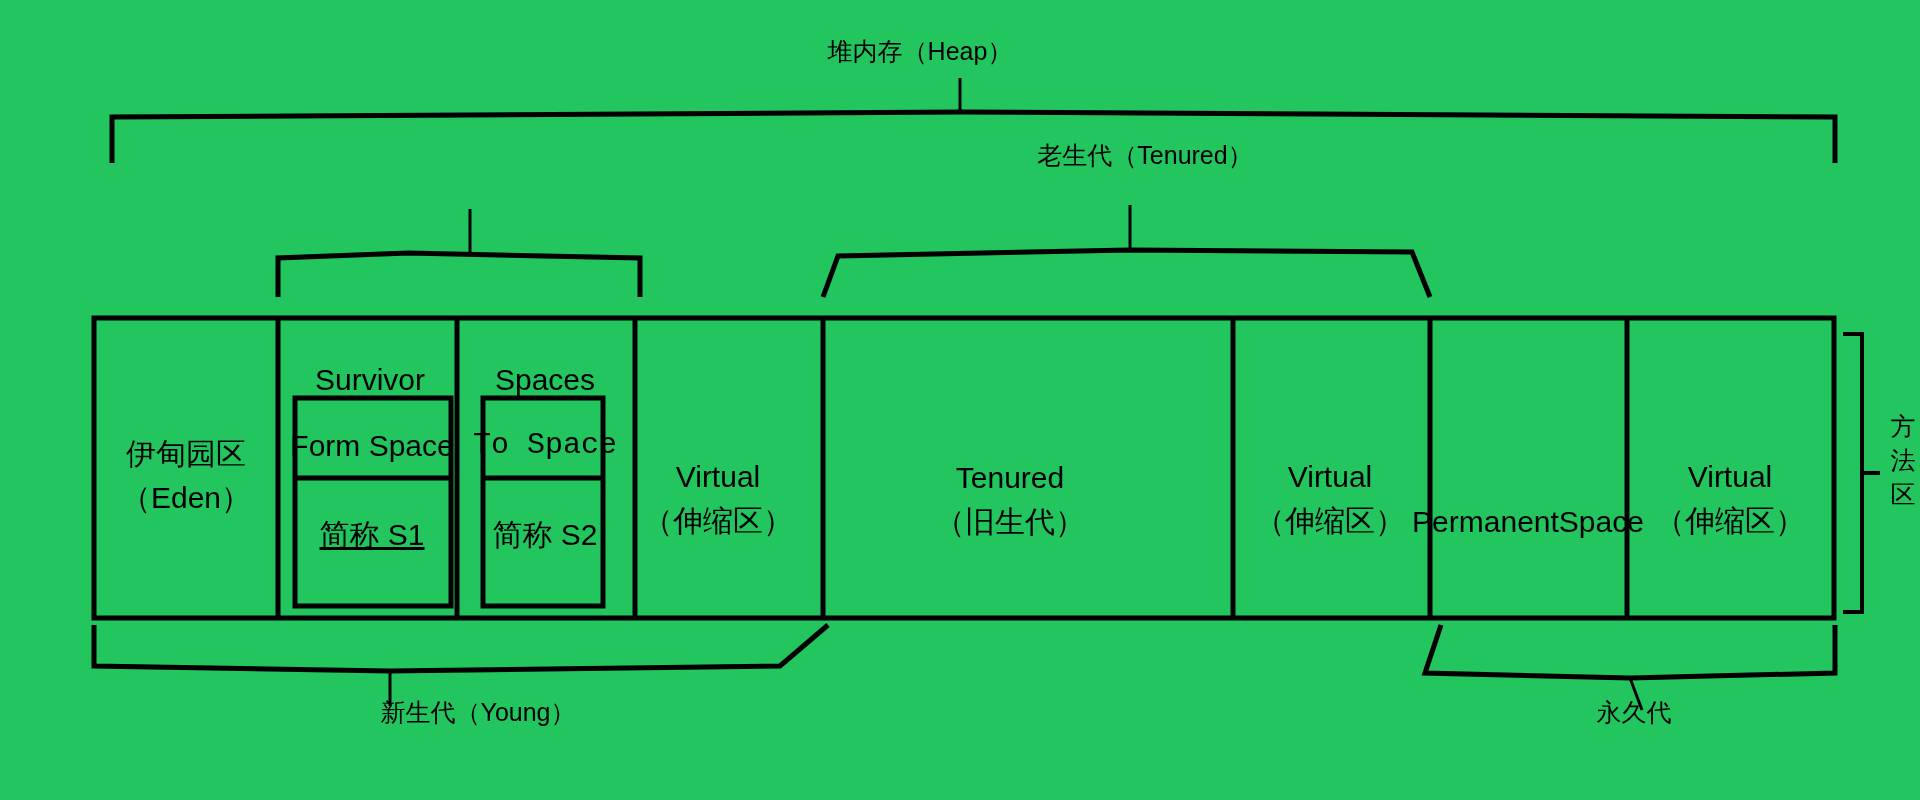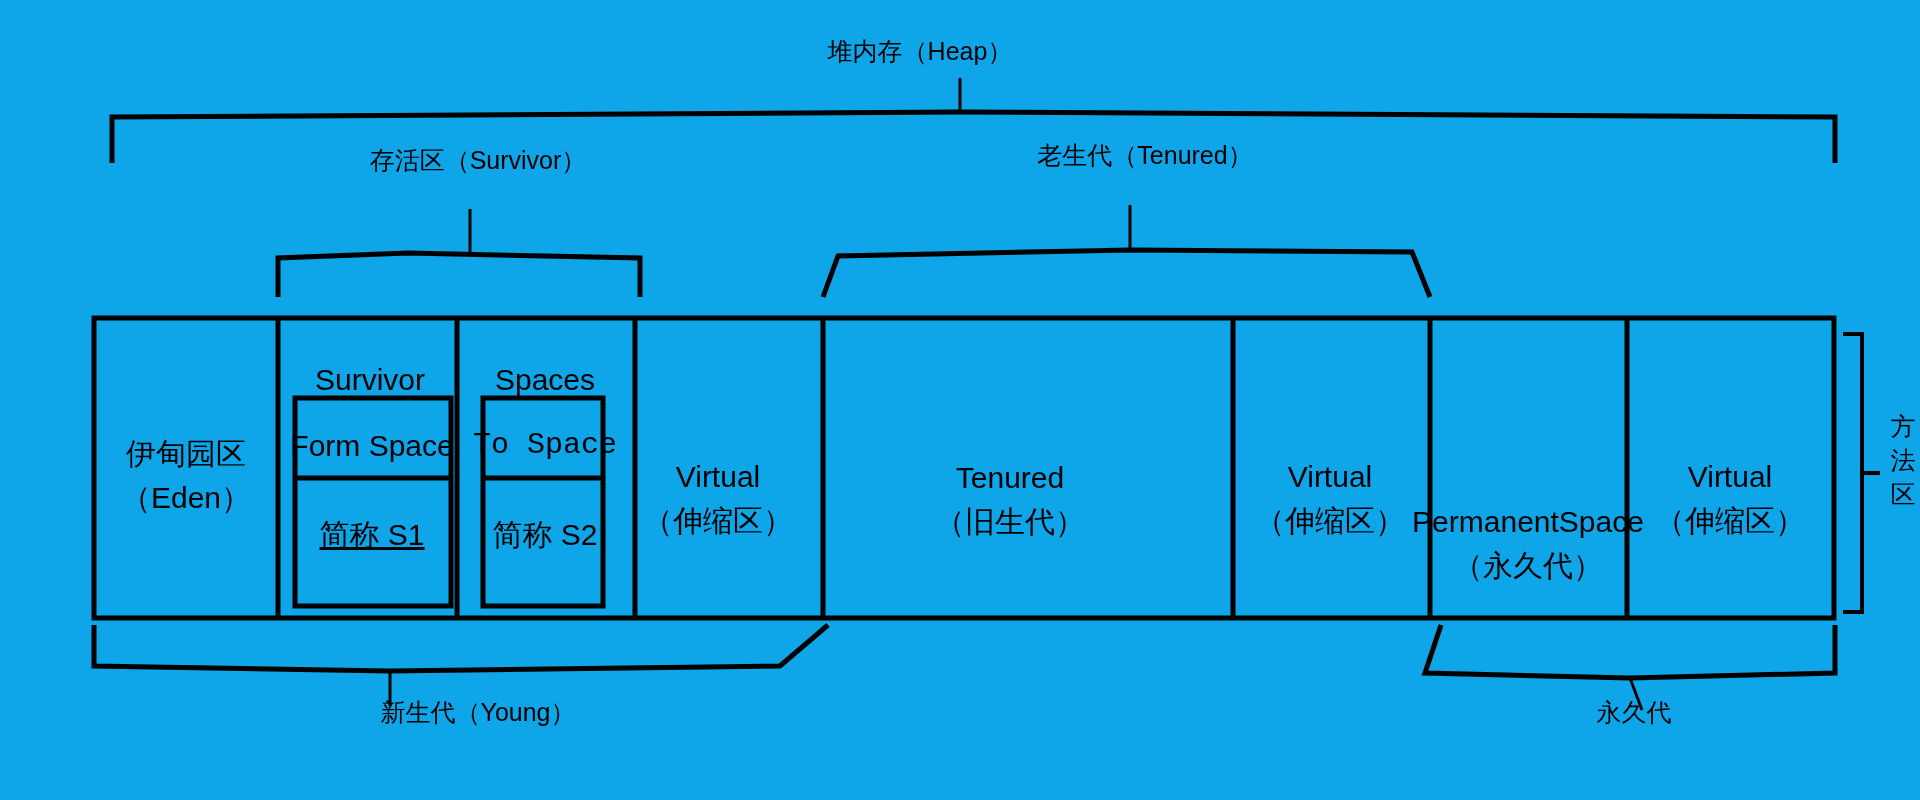--- a/index.html
+++ b/index.html
@@ -8,21 +8,21 @@
     background: #ffffff;
   }
   body {
     font-family: "Liberation Sans", "DejaVu Sans", sans-serif;
     color: #000000;
   }
   #stage {
     position: relative;
     width: 1920px;
     height: 800px;
-    background: #0ea5e9;
+    background: #22c55e;
     overflow: hidden;
   }
   #diagram-svg {
     position: absolute;
     left: 0;
     top: 0;
     width: 1920px;
     height: 800px;
   }
   .lbl {
@@ -109,21 +109,20 @@
     </g>
 
     <g>
       <path d="M 1441 625 L 1425 673 L 1630 678 L 1835 673 L 1835 625" fill="none" stroke="#000" stroke-width="5" stroke-linejoin="miter"></path>
       <line x1="1630" y1="678" x2="1642" y2="710" stroke="#000" stroke-width="3"></line>
     </g>
   </svg>
 
   <div class="lbl lbl-center" style="left:920px; top:36px;">堆内存（Heap）</div>
 
-  <div class="lbl lbl-center" style="left:478px; top:145px;">存活区（Survivor）</div>
 
   <div class="lbl lbl-center" style="left:1145px; top:140px;">老生代（Tenured）</div>
 
   <div class="box-label" style="left:186px; top:432px;">
     <span>伊甸园区</span>
     <span class="l2">（Eden）</span>
   </div>
 
   <div class="box-label" style="left:370px; top:358px;">Survivor</div>
   <div class="box-label" style="left:372px; top:424px;">Form  Space</div>
@@ -143,21 +142,20 @@
     <span class="l2">（旧生代）</span>
   </div>
 
   <div class="box-label" style="left:1330px; top:455px;">
     <span>Virtual</span>
     <span class="l2">（伸缩区）</span>
   </div>
 
   <div class="box-label" style="left:1528px; top:456px;margin-top:44px;">
     <span>PermanentSpace</span>
-    <span class="l2">（永久代）</span>
   </div>
 
   <div class="box-label" style="left:1730px; top:455px;">
     <span>Virtual</span>
     <span class="l2">（伸缩区）</span>
   </div>
 
   <div class="vert-label" style="left:1886px; top:410px;">
     <span>方</span>
     <span>法</span>

